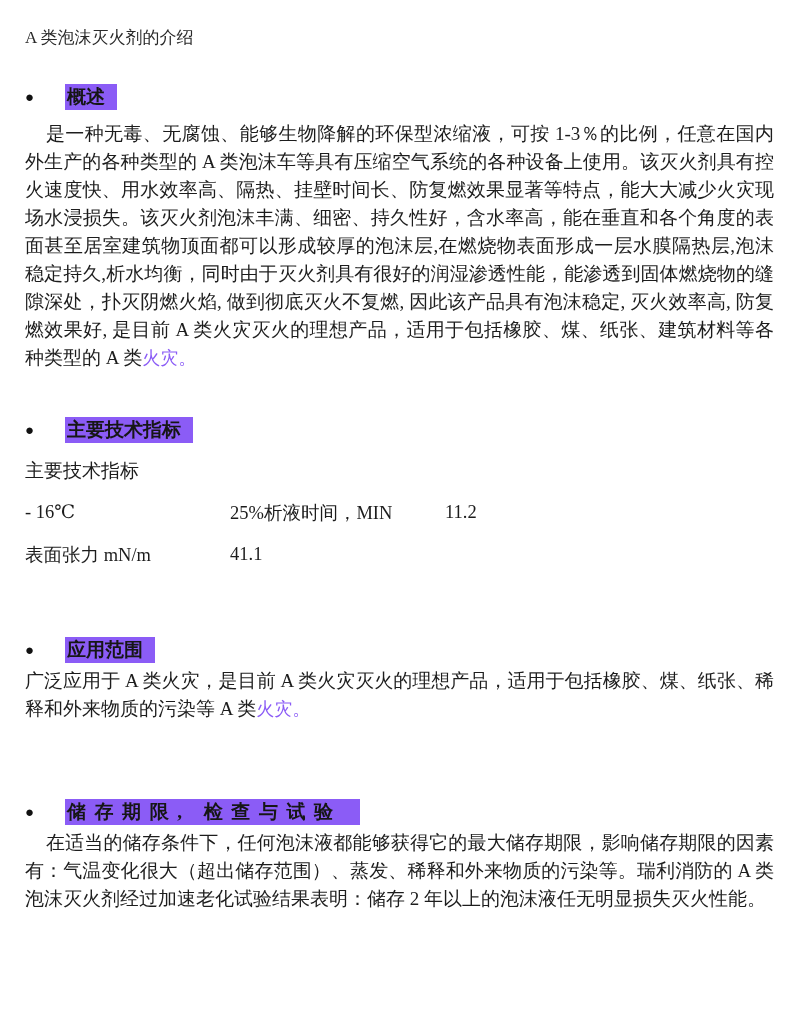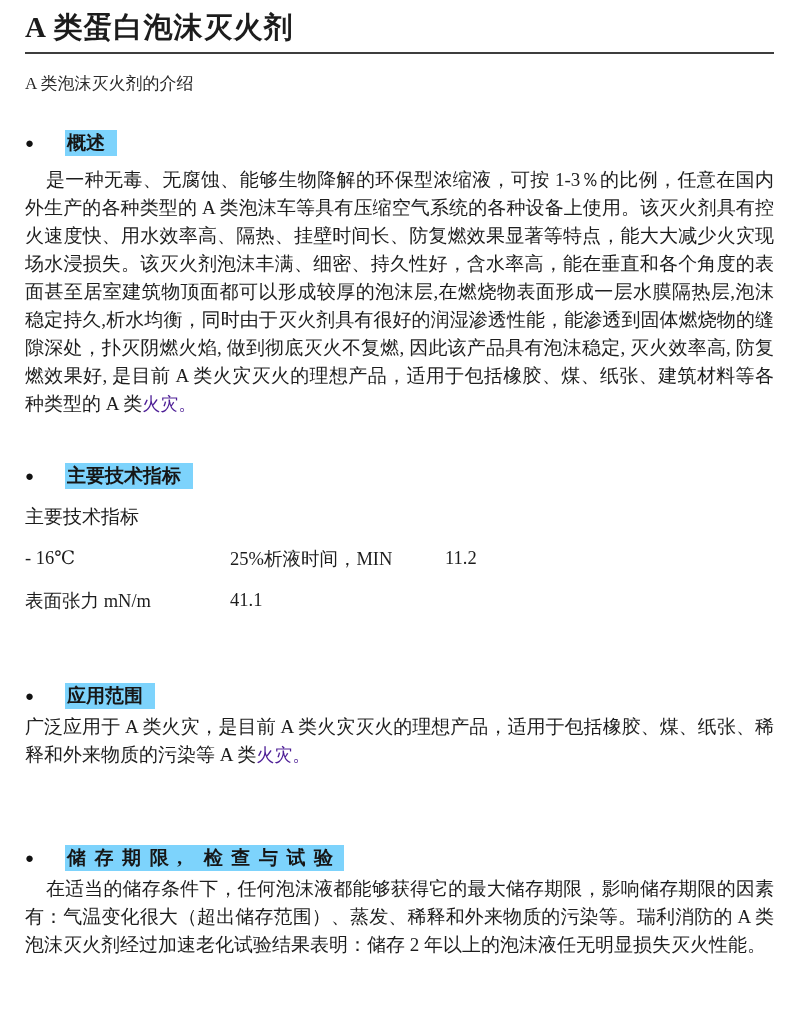--- a/index.html
+++ b/index.html
@@ -37,34 +37,34 @@
     width: 40px;
     font-size: 15px;
     color: #111;
     flex: 0 0 40px;
     line-height: 26px;
   }
   .heading-text {
     font-size: 19px;
     font-weight: bold;
     line-height: 22px;
-    background: #7dd3fc;
+    background: #8b5cf6;
     padding: 2px 12px 2px 2px;
     color: #161616;
   }
-  .heading-text.spaced { letter-spacing: 0.45em; padding-right: 2px; }
+  .heading-text.spaced { letter-spacing: 0.45em; padding-right: 18px; }
 
   .para {
     font-size: 19px;
     line-height: 28px;
     text-align: justify;
     color: #1d1d1d;
   }
   .para.indent { text-indent: 1.1em; }
-  .light { color: #4c1d95; font-weight: normal; font-size: 18px; }
+  .light { color: #8b5cf6; font-weight: normal; font-size: 18px; }
 
   .m-overview-head { margin-top: 34px; }
   .m-overview-body { margin-top: 10px; }
   .m-specs-head { margin-top: 45px; }
   .m-specs-intro { margin-top: 14px; font-size: 19px; line-height: 28px; }
   .m-app-head { margin-top: 62px; }
   .m-app-body { margin-top: 4px; }
   .m-storage-head { margin-top: 76px; }
   .m-storage-body { margin-top: 4px; }
 
@@ -76,21 +76,20 @@
     height: 42px;
     font-size: 18.5px;
   }
   .spec-cell { white-space: nowrap; overflow: hidden; }
 </style>
 </head>
 <body>
 
 <div class="page">
 
-  <h1 class="doc-title">A 类蛋白泡沫灭火剂</h1>
 
   <div class="doc-subtitle">A 类泡沫灭火剂的介绍</div>
 
   <div>
     <div class="section-heading-row m-overview-head">
       <span class="bullet">●</span>
       <span class="heading-text">概述</span>
     </div>
     <p class="para indent m-overview-body"><span>是一种无毒、无腐蚀、能够生物降解的环保型浓缩液，可按 1-3％的比例，任意在国内外生产的各种类型的 A 类泡沫车等具有压缩空气系统的各种设备上使用。该灭火剂具有控火速度快、用水效率高、隔热、挂壁时间长、防复燃效果显著等特点，能大大减少火灾现场水浸损失。该灭火剂泡沫丰满、细密、持久性好，含水率高，能在垂直和各个角度的表面甚至居室建筑物顶面都可以形成较厚的泡沫层,在燃烧物表面形成一层水膜隔热层,泡沫稳定持久,析水均衡，同时由于灭火剂具有很好的润湿渗透性能，能渗透到固体燃烧物的缝隙深处，扑灭阴燃火焰, 做到彻底灭火不复燃, 因此该产品具有泡沫稳定, 灭火效率高, 防复燃效果好, 是目前 A 类火灾灭火的理想产品，适用于包括橡胶、煤、纸张、建筑材料等各种类型的 A 类</span><span class="light">火灾。</span></p>
   </div>

